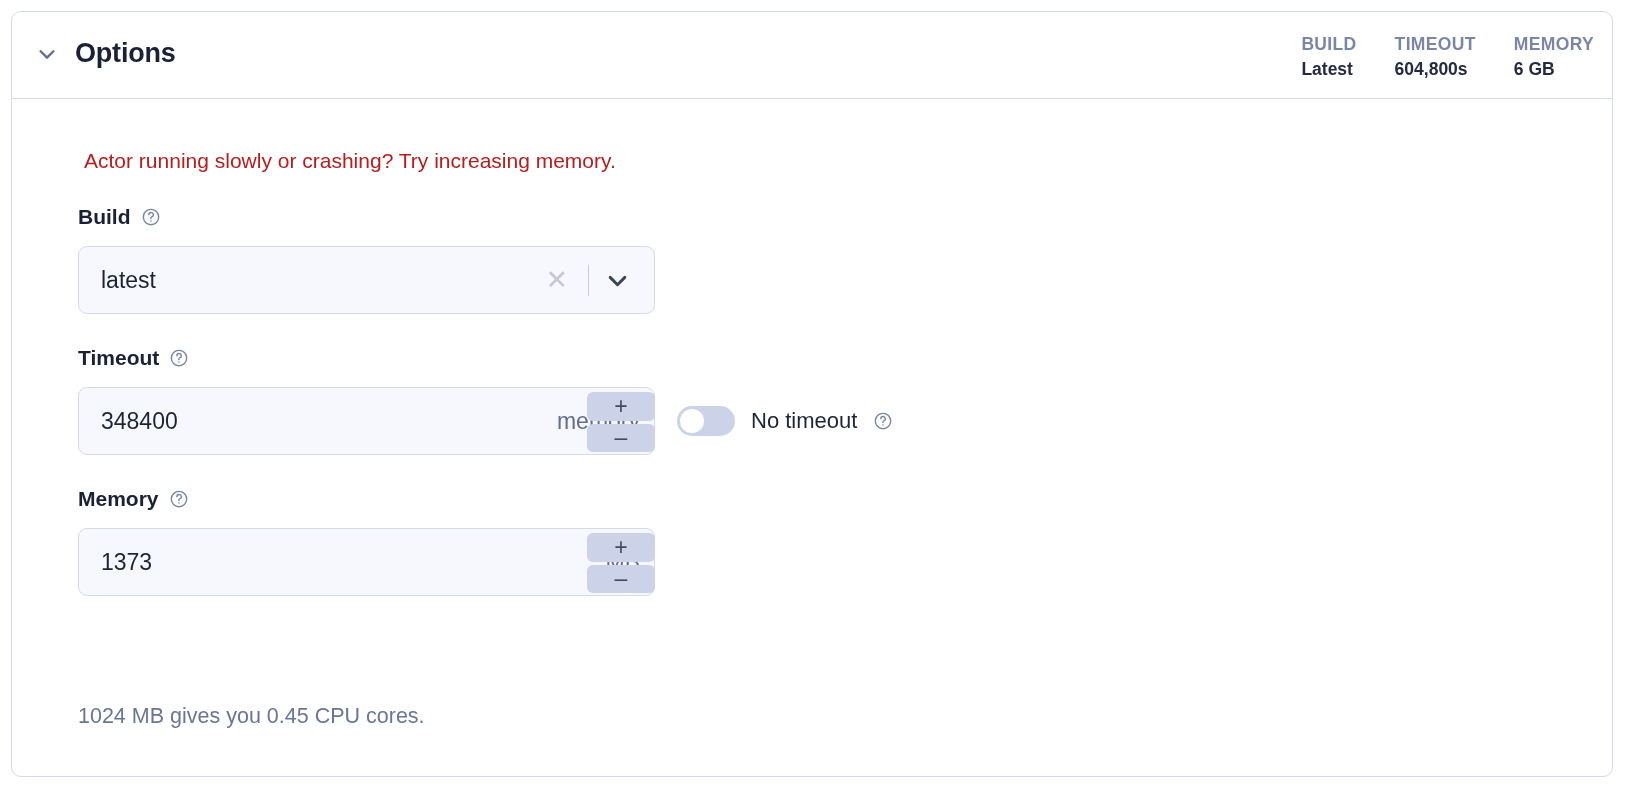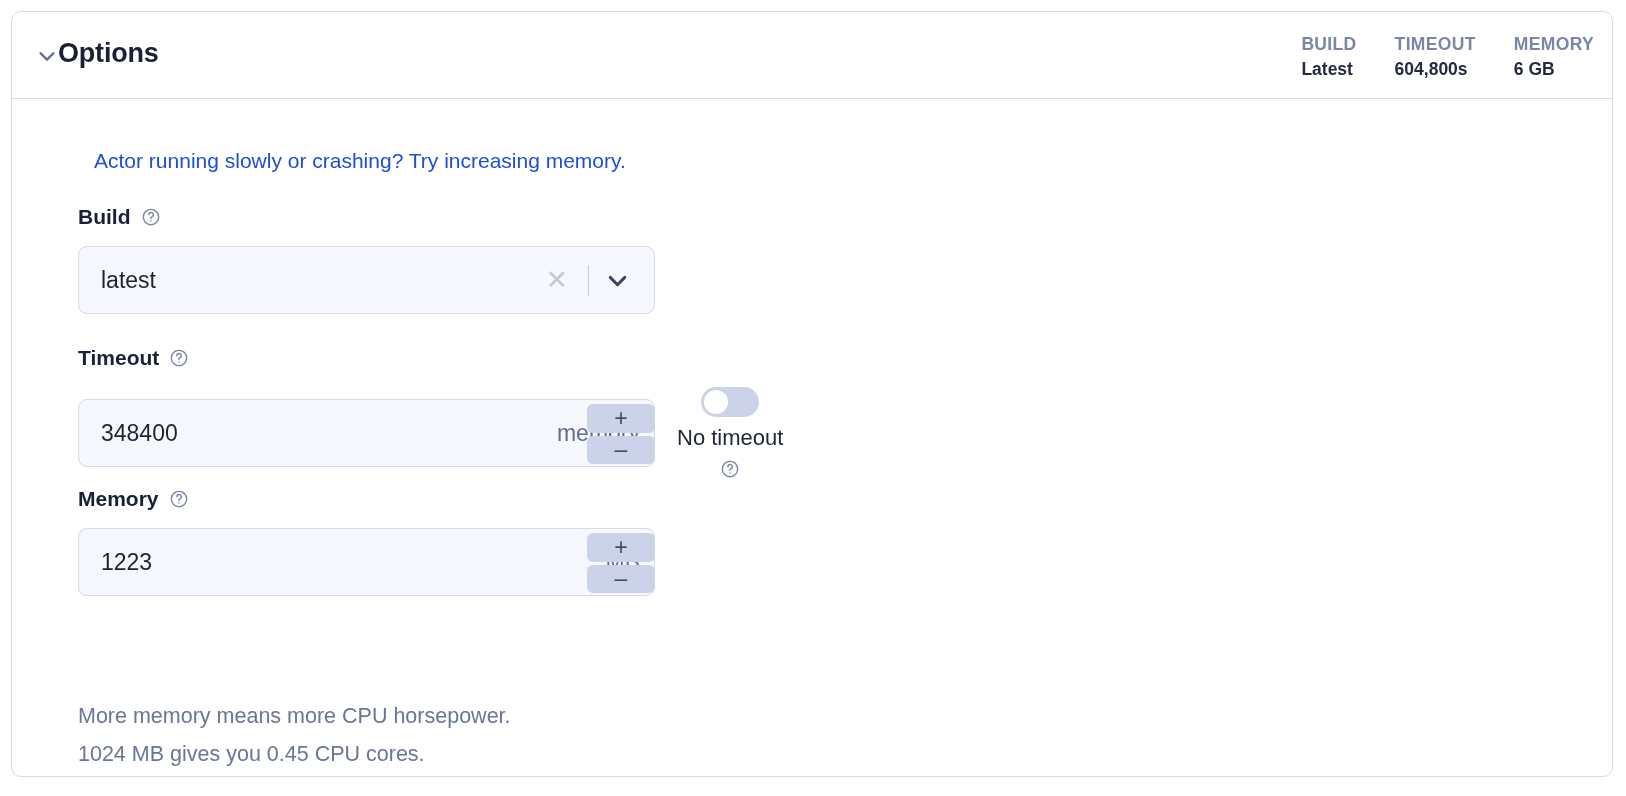--- a/index.html
+++ b/index.html
@@ -33,21 +33,22 @@
     height: 87px;
     border-bottom: 1px solid #d5daea;
     box-sizing: border-box;
   }
 
   .header-left {
     position: absolute;
     left: 24px;
     top: 28px;
     display: flex;
-    align-items: flex-end;
+    align-items: center;
+    gap: 17px;
     cursor: pointer;
   }
 
   .chevron-toggle {
     width: 22px;
     height: 22px;
     display: block;
     color: #626e94;
   }
 
@@ -88,24 +89,24 @@
   }
 
   
   .card-body {
     position: relative;
     padding: 0;
   }
 
   .intro-text {
     position: absolute;
-    left: 82px;
+    left: 72px;
     top: 49px;
     font-size: 21px;
-    color: #1d4ed8;
+    color: #b91c1c;
     line-height: 1.2;
     white-space: nowrap;
   }
 
   .field-label {
     display: flex;
     align-items: center;
     gap: 10px;
     font-size: 21px;
     font-weight: bold;
@@ -211,22 +212,21 @@
     justify-content: center;
     cursor: pointer;
     padding: 0;
     font-family: "Liberation Sans", sans-serif;
   }
 
   
   .toggle-wrap {
     display: flex;
     align-items: center;
-    gap: 10px;
-    flex-direction: column;
+    gap: 16px;
   }
   .toggle-switch {
     width: 58px;
     height: 30px;
     border-radius: 15px;
     background: #ccd2e8;
     position: relative;
     cursor: pointer;
     flex: none;
   }
@@ -347,29 +347,28 @@
       <div class="field-label">
         <span>Memory</span>
         <svg class="help-icon" viewBox="0 0 24 24" fill="none" stroke="currentColor" stroke-width="1.7">
           <circle cx="12" cy="12" r="9.2"></circle>
           <path d="M9.4 9.2a2.7 2.7 0 1 1 3.3 2.7c-.6.2-.8.7-.8 1.3v.5" stroke-linecap="round"></path>
           <circle cx="12" cy="16.7" r="0.95" fill="currentColor" stroke="none"></circle>
         </svg>
       </div>
       <div class="control-row">
         <div class="input-shell">
-          <span class="input-value">1223</span>
+          <span class="input-value">1373</span>
           <span class="unit-suffix">MB</span>
           <div class="stepper">
             <button class="stepper-btn">+</button>
             <button class="stepper-btn">–</button>
           </div>
         </div>
       </div>
     </div>
 
     <div class="helper-text">
-      <div class="helper-line">More memory means more CPU horsepower.</div>
       <div class="helper-line">1024 MB gives you 0.45 CPU cores.</div>
     </div>
 
   </div>
 </div>
 
 </body></html>

